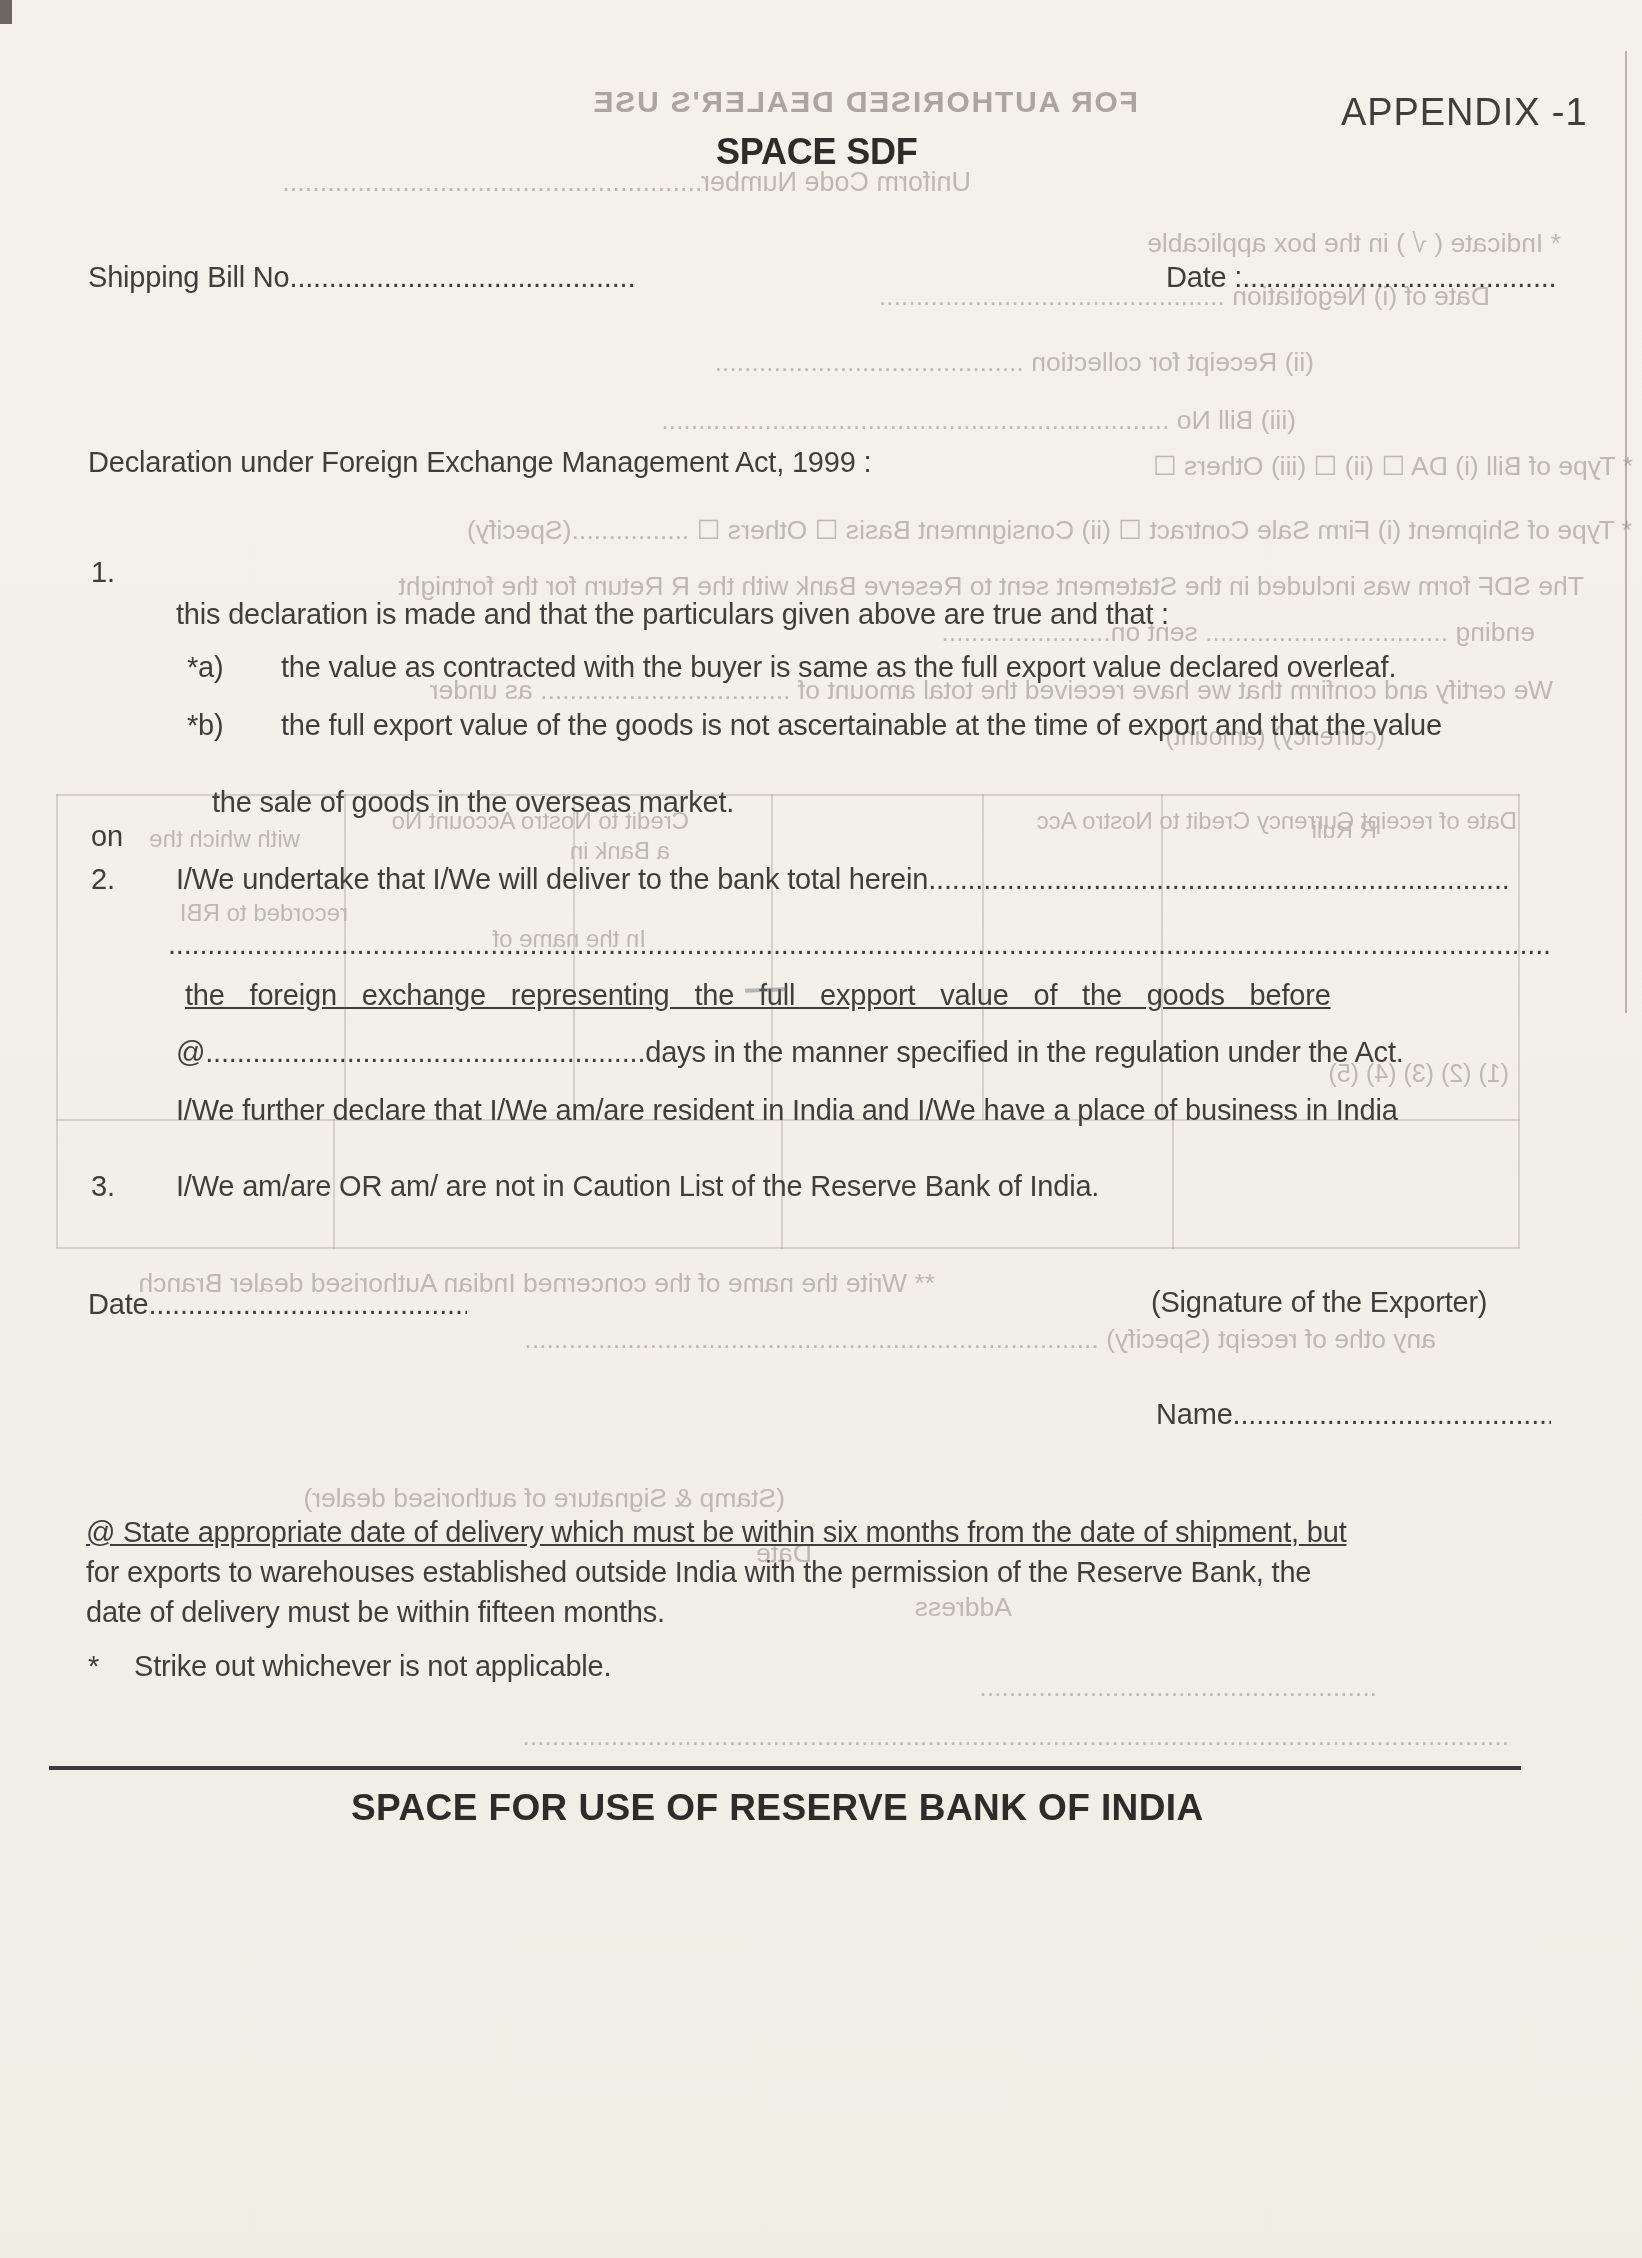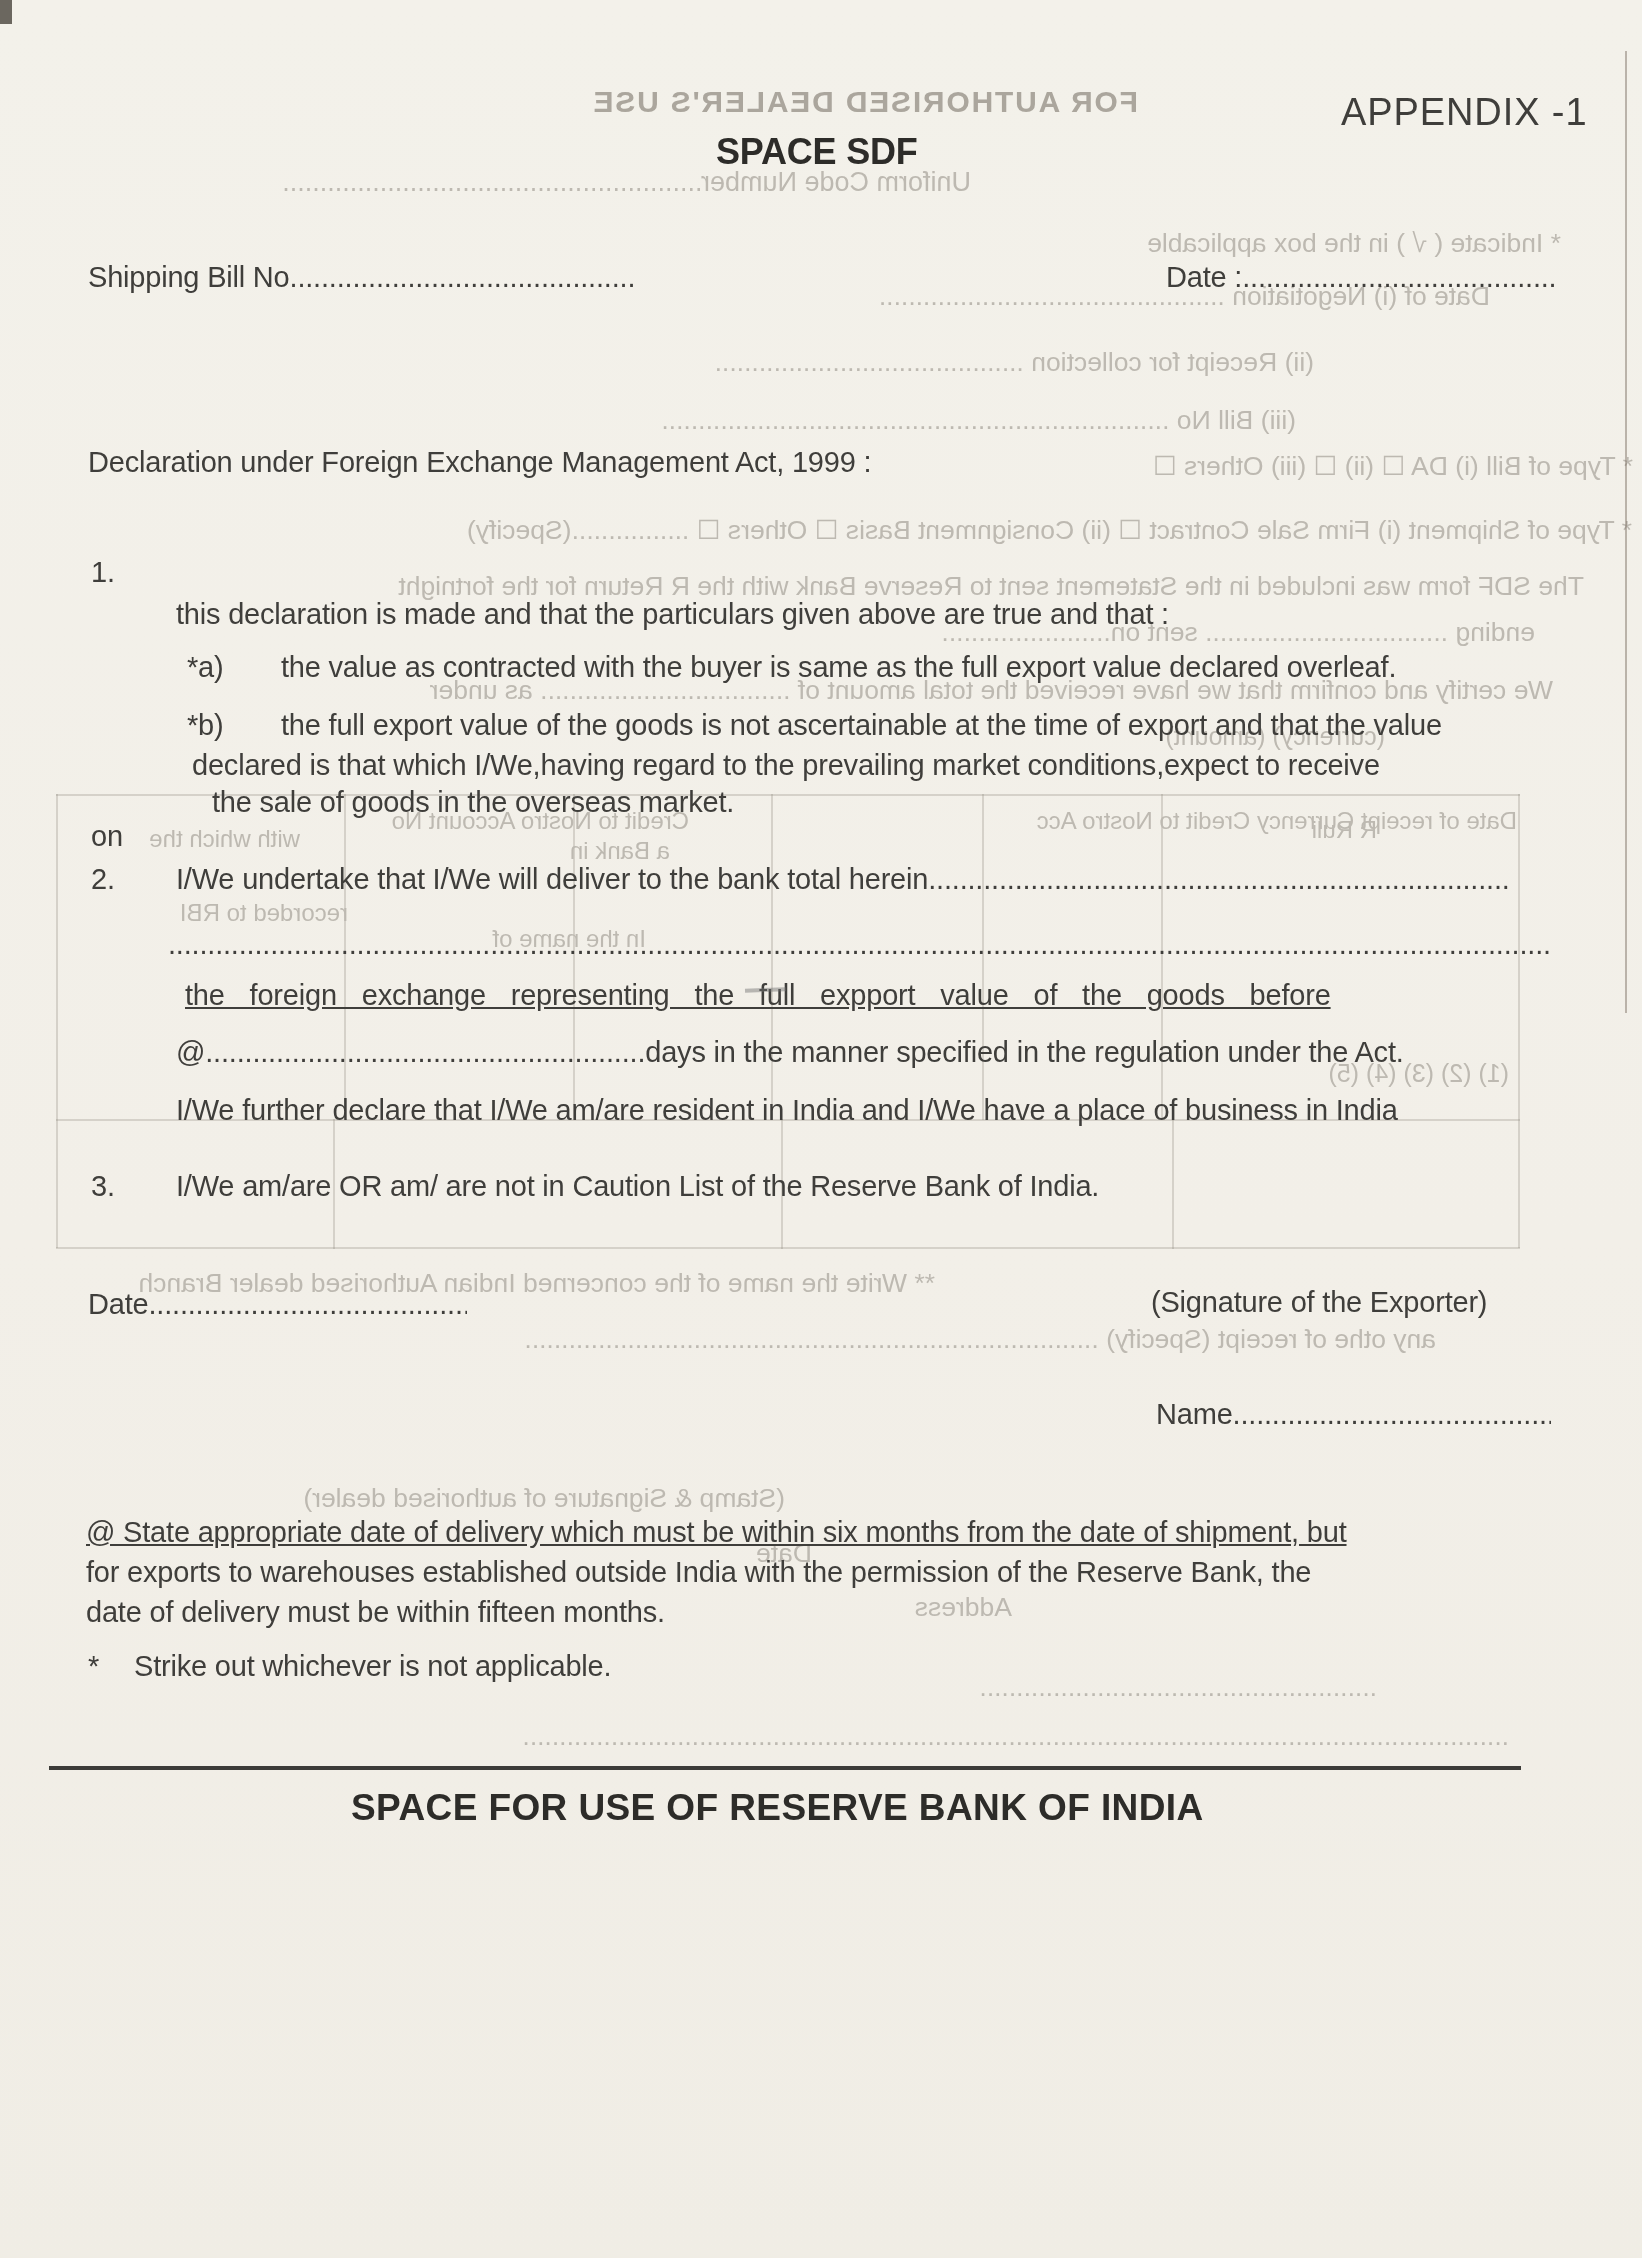--- a/index.html
+++ b/index.html
@@ -77,21 +77,20 @@
   <div class="t" style="left:88px;top:446px;">Declaration under Foreign Exchange Management Act, 1999 :</div>
 
   <div class="t" style="left:91px;top:556px;">1.</div>
   <div class="t" style="left:176px;top:598px;">this declaration is made and that the particulars given above are true and that :</div>
 
   <div class="t" style="left:187px;top:651px;">*a)</div>
   <div class="t" style="left:281px;top:651px;">the value as contracted with the buyer is same as the full export value declared overleaf.</div>
 
   <div class="t" style="left:187px;top:709px;">*b)</div>
   <div class="t" style="left:281px;top:709px;">the full export value of the goods is not ascertainable at the time of export and that the value</div>
-  <div class="t" style="left:192px;top:749px;">declared is that  which I/We,having regard to the prevailing market conditions,expect  to receive</div>
   <div class="t" style="left:91px;top:786px;margin-top:34px;">on</div>
   <div class="t" style="left:212px;top:786px;">the sale of goods in the overseas market.</div>
 
   <div class="t" style="left:91px;top:863px;">2.</div>
   <div class="t clip" style="left:176px;top:863px;width:1376px;">I/We undertake that I/We will deliver to the bank  total herein..........................................................................</div>
   <div class="t clip" style="left:168px;top:928px;width:1385px;">....................................................................................................................................................................................................................</div>
   <div class="t just" style="left:185px;top:979px;text-decoration:underline;">the foreign exchange representing the full expport value of  the goods before</div>
   <div class="t clip" style="left:176px;top:1036px;width:1385px;">@........................................................days in the manner specified in the regulation under the Act.</div>
   <div class="t" style="left:176px;top:1094px;">I/We further declare that I/We am/are resident in India and I/We have a place of business in India</div>
 

